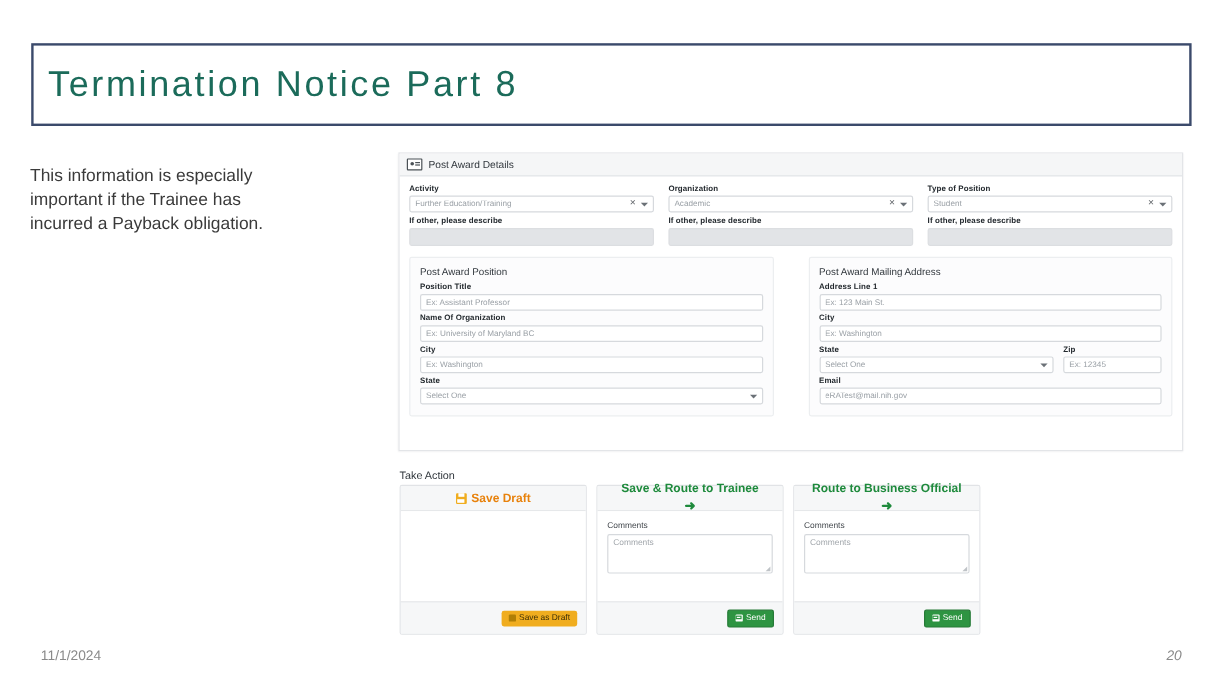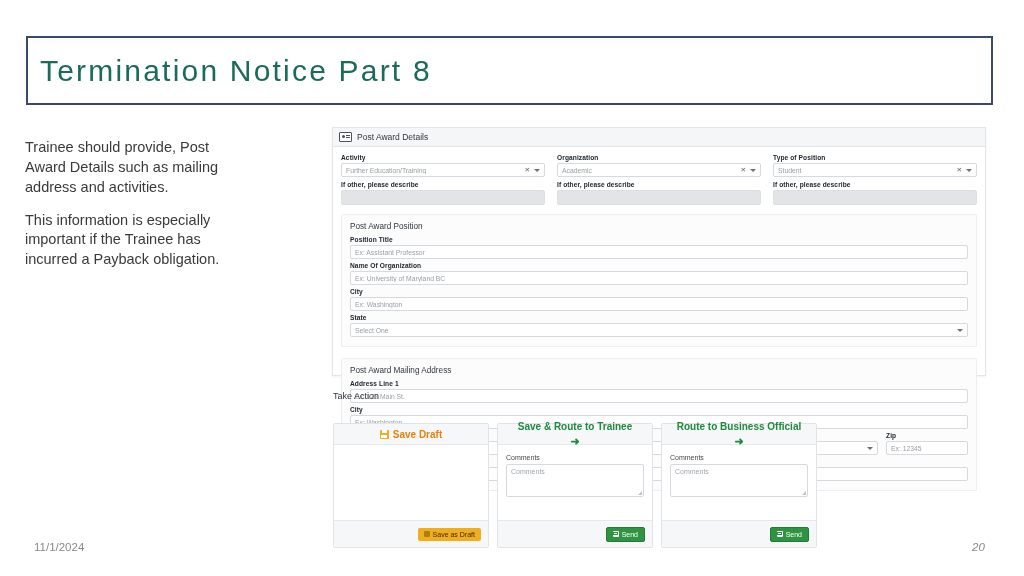--- a/index.html
+++ b/index.html
@@ -142,24 +142,23 @@
   }
   .input-box.disabled {
     background: #e2e4e7;
     border-color: #dcdee1;
     height: 15px;
   }
 
   
   .subrow {
     display: flex;
-    gap: 11px;
+    gap: 29px;
     margin-top: 9px;
     padding-bottom: 6px;
-    flex-direction: column;
   }
   .subpanel {
     flex: 1;
     border: 1px solid #eceef0;
     border-radius: 2px;
     background: #fcfcfd;
     padding: 7px 8px 9px 8px;
     box-sizing: border-box;
   }
   .subpanel-title {
@@ -177,21 +176,21 @@
   .take-action-label {
     position: absolute;
     left: 333px;
     top: 391px;
     font-size: 9px;
     color: #31373d;
   }
   .cards {
     position: absolute;
     left: 333px;
-    top: 423px;
+    top: 404px;
     width: 487px;
     display: flex;
     gap: 8px;
   }
   .card {
     background: #ffffff;
     border: 1px solid #e1e3e6;
     border-radius: 2px;
     width: 156px;
     height: 125px;
@@ -324,21 +323,20 @@
   }
 </style>
 </head>
 <body>
 
 <div class="title-box">
   <div class="title-text">Termination Notice Part 8</div>
 </div>
 
 <div class="narrative">
-  <p>Trainee should provide, Post Award Details such as mailing address and activities.</p>
   <p>This information is especially important if the Trainee has incurred a Payback obligation.</p>
 </div>
 
 <div class="app-shot">
 
   <div class="panel-head">
     <span class="idcard-icon"></span>
     <span class="panel-head-title">Post Award Details</span>
   </div>
 

